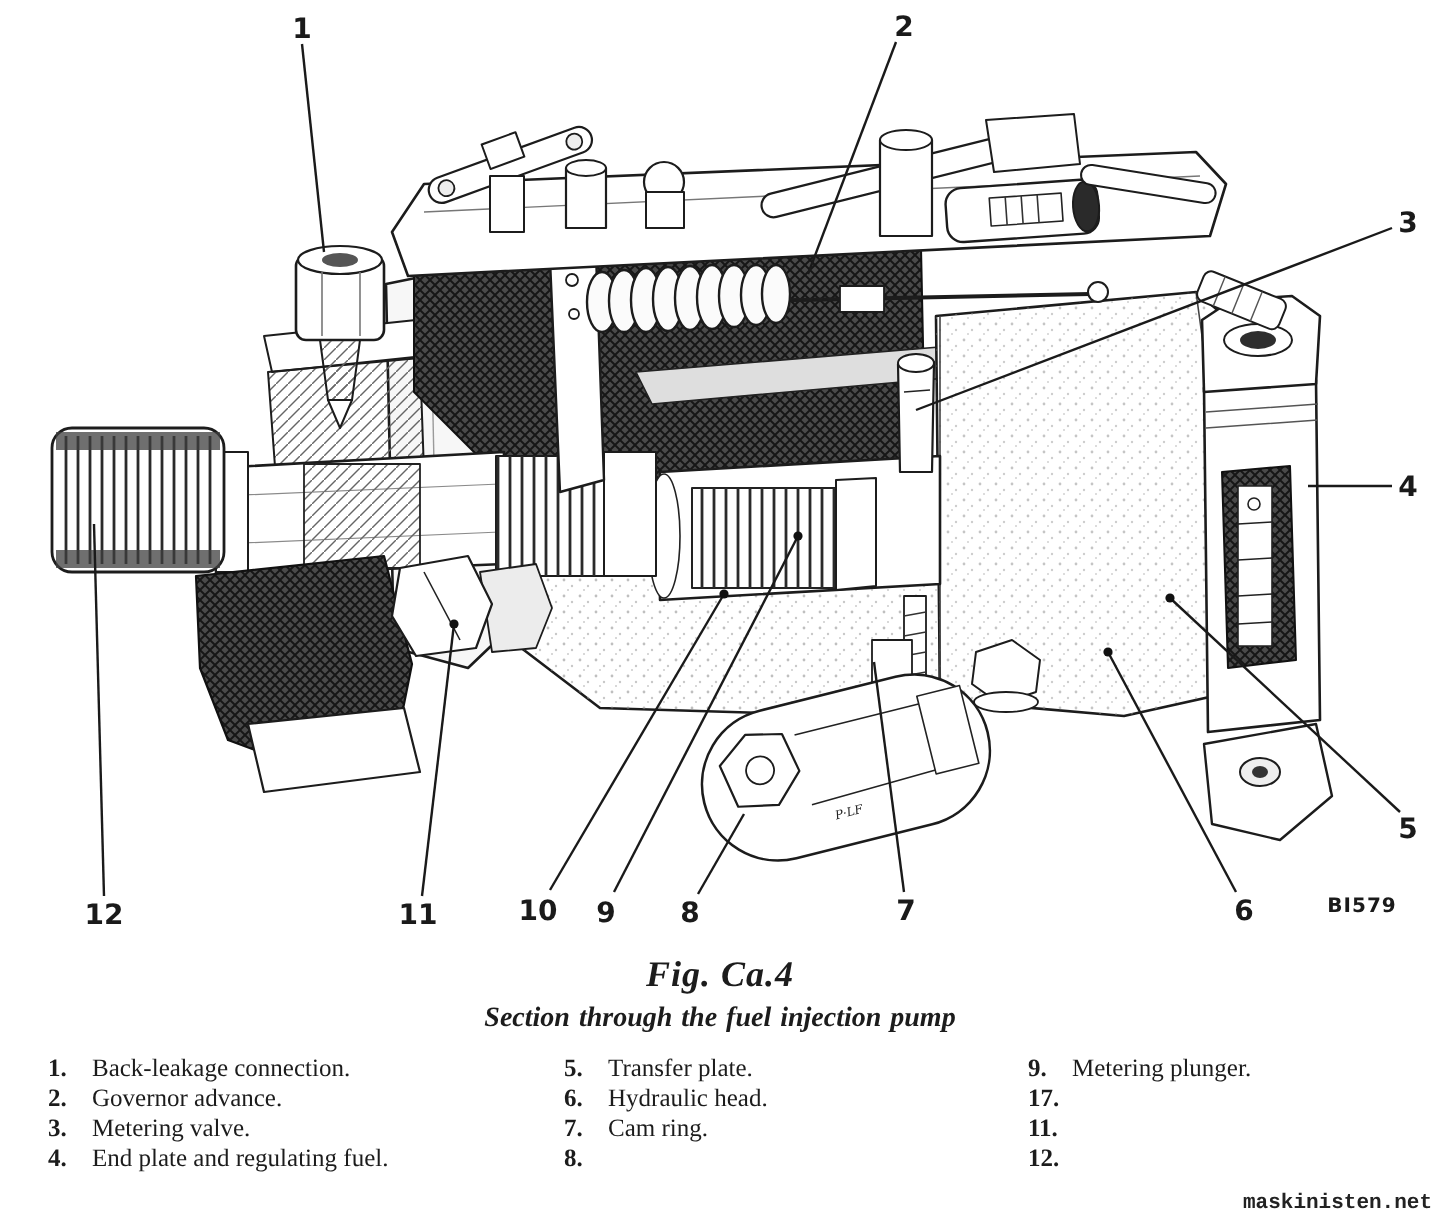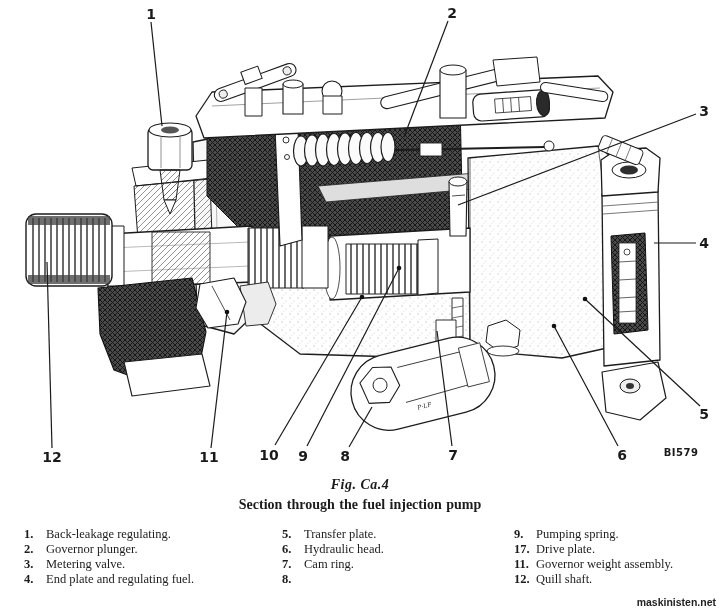--- a/index.html
+++ b/index.html
@@ -2,32 +2,32 @@
 <html><head>
 <meta charset="utf-8">
 <style>
   html,body{margin:0;padding:0;background:#ffffff;}
   .stage{
     position:relative;width:720px;height:612px;background:#ffffff;
     font-family:"Liberation Serif", serif;color:#1c1c1c;overflow:hidden;
   }
   .drawing{position:absolute;left:0;top:0;}
   .caption-block{position:absolute;left:0;top:477px;width:720px;text-align:center;}
-  .fig-caption{font-size:14px;font-weight:bold;font-style:italic;letter-spacing:.5px;}
-  .fig-subtitle{font-size:14px;font-weight:bold;margin-top:4px;word-spacing:1px;}
+  .fig-caption{font-size:18px;font-weight:bold;font-style:italic;letter-spacing:.5px;}
+  .fig-subtitle{font-size:14px;font-weight:bold;font-style:italic;margin-top:4px;word-spacing:1px;}
   .legend{position:absolute;left:0;top:527px;width:720px;font-size:12.5px;}
   .legend-col{position:absolute;top:0;}
   .legend-col.c1{left:24px;width:240px;}
   .legend-col.c2{left:282px;width:220px;}
   .legend-col.c3{left:514px;width:200px;}
   .legend-item{display:flex;line-height:15px;}
   .legend-num{font-weight:bold;width:22px;flex:0 0 22px;}
   .legend-label{flex:1;}
   .watermark{
-    position:absolute;right:4px;top:596px;font-family:Liberation Sans, sans-serif;
+    position:absolute;right:4px;top:596px;font-family:Liberation Mono, monospace;
     font-size:10.5px;font-weight:bold;color:#222;
   }
   .callout-num{
     font-family:"DejaVu Sans", sans-serif;font-size:14px;font-weight:bold;fill:#1a1a1a;
   }
   .ref-text{font-family:"DejaVu Sans", sans-serif;font-size:10px;font-weight:bold;fill:#1a1a1a;letter-spacing:.5px;}
   .marking{font-family:"DejaVu Serif", serif;font-size:6px;font-style:italic;fill:#222;}
 </style>
 </head>
 <body>
@@ -270,25 +270,25 @@
 
   <div class="caption-block">
     <div class="fig-caption">Fig. Ca.4</div>
     <div class="fig-subtitle">Section through the fuel injection pump</div>
   </div>
 
   <div class="legend">
     <div class="legend-col c1">
       <div class="legend-item">
         <span class="legend-num">1.</span>
-        <span class="legend-label">Back-leakage regulating.</span>
+        <span class="legend-label">Back-leakage connection.</span>
       </div>
       <div class="legend-item">
         <span class="legend-num">2.</span>
-        <span class="legend-label">Governor plunger.</span>
+        <span class="legend-label">Governor advance.</span>
       </div>
       <div class="legend-item">
         <span class="legend-num">3.</span>
         <span class="legend-label">Metering valve.</span>
       </div>
       <div class="legend-item">
         <span class="legend-num">4.</span>
         <span class="legend-label">End plate and regulating fuel.</span>
       </div>
     </div>
@@ -305,31 +305,28 @@
         <span class="legend-num">7.</span>
         <span class="legend-label">Cam ring.</span>
       </div>
       <div class="legend-item">
         <span class="legend-num">8.</span>
       </div>
     </div>
     <div class="legend-col c3">
       <div class="legend-item">
         <span class="legend-num">9.</span>
-        <span class="legend-label">Pumping spring.</span>
+        <span class="legend-label">Metering plunger.</span>
       </div>
       <div class="legend-item">
         <span class="legend-num">17.</span>
-        <span class="legend-label">Drive plate.</span>
       </div>
       <div class="legend-item">
         <span class="legend-num">11.</span>
-        <span class="legend-label">Governor weight assembly.</span>
       </div>
       <div class="legend-item">
         <span class="legend-num">12.</span>
-        <span class="legend-label">Quill shaft.</span>
       </div>
     </div>
   </div>
 
   <div class="watermark">maskinisten.net</div>
 </div>
 
 </body></html>

